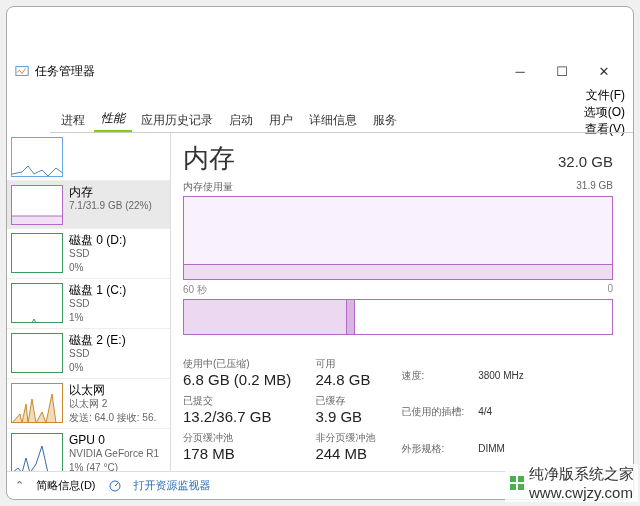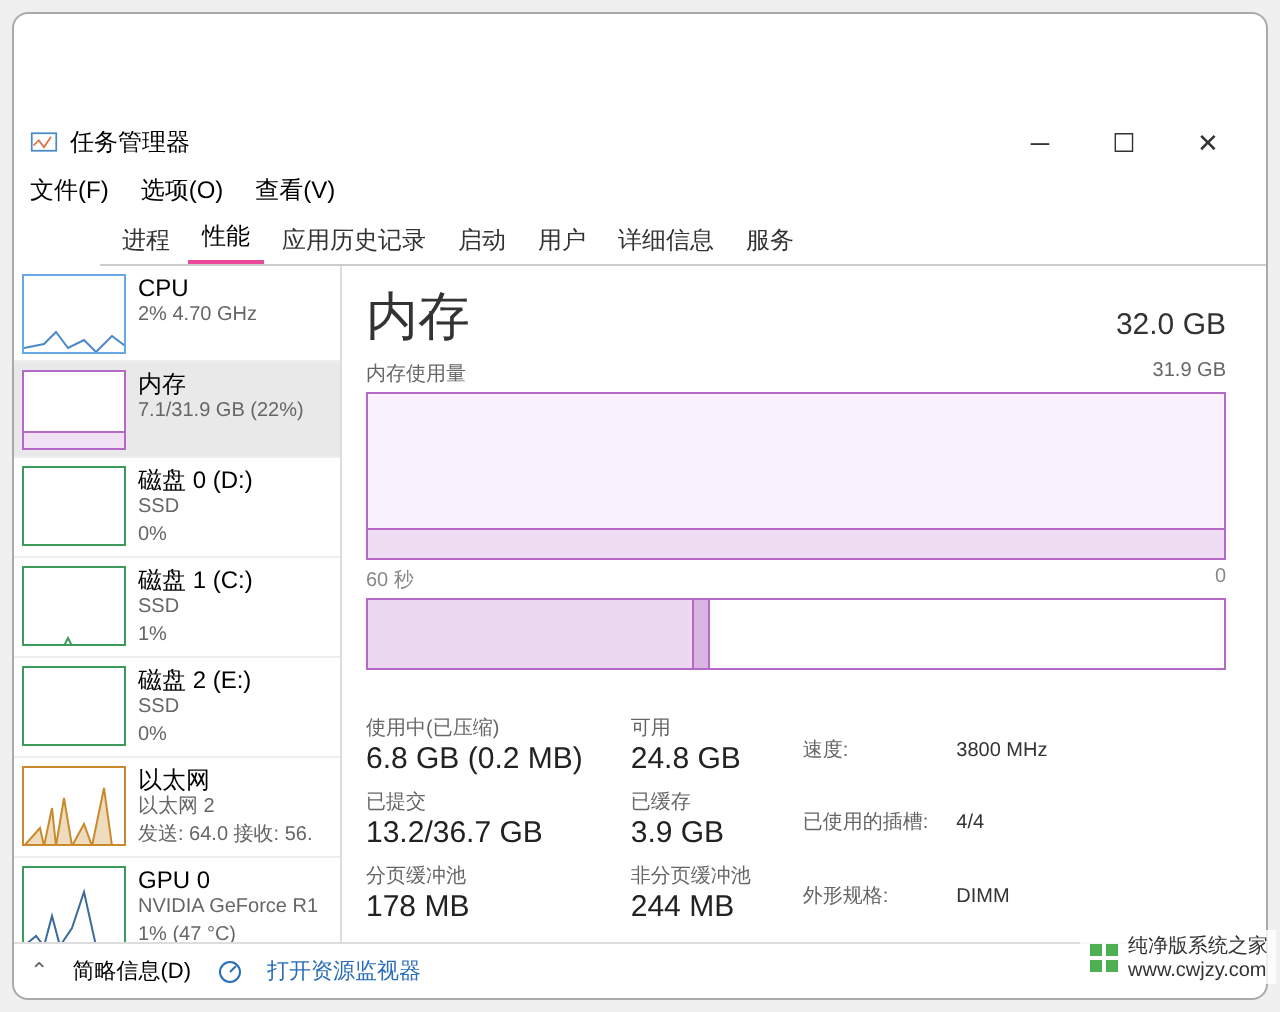--- a/index.html
+++ b/index.html
@@ -2,24 +2,24 @@
 <html><head>
 <meta charset="utf-8">
 <style>
 * { margin: 0; padding: 0; box-sizing: border-box; font-family: "Microsoft YaHei", "Segoe UI", sans-serif; }
 body { width: 640px; height: 506px; background: #f0f0f0; position: relative; }
 .win { position: absolute; left: 6px; top: 6px; width: 628px; height: 494px; background: #fff; border: 1px solid #aaa; border-radius: 8px; overflow: hidden; display: flex; flex-direction: column; }
 .titlebar { height: 32px; display: flex; align-items: center; padding: 0 8px; font-size: 12px; margin-top: 48px; }
 .titlebar .ticon { width: 14px; height: 14px; margin-right: 6px; }
 .winctl { margin-left: auto; display: flex; }
 .winctl div { width: 42px; height: 28px; display: flex; align-items: center; justify-content: center; font-size: 13px; color: #333; }
-.menubar { height: 22px; display: flex; align-items: flex-start; padding: 0 8px; font-size: 12px; gap: 16px; }
+.menubar { height: 22px; display: flex; align-items: flex-end; padding: 0 8px; font-size: 12px; gap: 0; flex-direction: column; }
 .tabbar { height: 24px; display: flex; align-items: flex-end; padding: 0 4px; font-size: 12px; border-bottom: 1px solid #ccc; gap: 2px; margin-left: 43px; }
 .tabbar div { padding: 3px 7px 3px; color: #333; }
-.tabbar .active { border-bottom: 2px solid #ec4899; color: #000; }
+.tabbar .active { border-bottom: 2px solid #84cc16; color: #000; font-style: italic; }
 .body { flex: 1; display: flex; overflow: hidden; }
 .side { width: 164px; border-right: 1px solid #ddd; overflow: hidden; }
 .row { display: flex; padding: 4px 4px 3px; border-bottom: 1px solid #eee; }
 .row.sel { background: #e9e9e9; }
 .thumb { width: 52px; height: 40px; border: 1px solid #69a8e6; margin-right: 6px; position: relative; overflow: hidden; background: #fff; }
 .thumb.mem { border-color: #b569c7; }
 .thumb.disk { border-color: #3a9b5a; }
 .thumb.eth { border-color: #c98a2b; }
 .thumb.gpu { border-color: #3a9b5a; }
 .info { font-size: 11px; line-height: 14px; color: #333; flex: 1; overflow: hidden; }
@@ -40,21 +40,21 @@
 .stats { display: flex; margin-top: 22px; gap: 24px; }
 .col { }
 .statlbl { font-size: 10px; color: #666; }
 .statval { font-size: 15px; color: #222; margin-bottom: 6px; }
 .rcol { font-size: 10px; color: #666; line-height: 16px; }
 .rcol td:first-child { padding-right: 12px; }
 .rcol td:last-child { color: #333; }
 .footer { height: 28px; border-top: 1px solid #ddd; display: flex; align-items: center; padding: 0 8px; font-size: 11px; gap: 12px; }
 .footer .chev { color: #666; }
 .footer .lnk { color: #2a6db8; }
-.wm { position: absolute; right: 2px; bottom: 14px; display: flex; align-items: center; gap: 4px; font-size: 10px; color: #333; background: rgba(255,255,255,0.8); padding: 1px 4px; }
+.wm { position: absolute; right: 2px; bottom: 4px; display: flex; align-items: center; gap: 4px; font-size: 15px; color: #333; background: rgba(255,255,255,0.8); padding: 1px 4px; }
 .wm svg { width: 16px; height: 16px; }
 </style>
 </head>
 <body>
 
 <div class="win">
   <div class="titlebar">
     <svg class="ticon" viewBox="0 0 16 16">
         <rect x="1" y="3" width="14" height="10" fill="none" stroke="#4a88c7"></rect>
         <polyline points="2,10 5,7 8,11 12,5" fill="none" stroke="#e07040"></polyline>
@@ -80,24 +80,20 @@
     <div>详细信息</div>
     <div>服务</div>
   </div>
 
   <div class="body">
     <div class="side">
       <div class="row">
         <div class="thumb"><svg width="52" height="40">
               <polyline points="0,36 10,34 16,28 22,36 30,32 36,38 44,30 52,36" fill="none" stroke="#4a88c7"></polyline>
             </svg></div>
-        <div class="info">
-            <div class="t">CPU</div>
-            <div class="s">2%  4.70 GHz</div>
-          </div>
       </div>
       <div class="row sel">
         <div class="thumb mem"><svg width="52" height="40">
               <rect x="0" y="30" width="52" height="10" fill="rgba(181,105,199,0.2)"></rect>
               <line x1="0" y1="30" x2="52" y2="30" stroke="#b569c7"></line>
             </svg></div>
         <div class="info">
             <div class="t">内存</div>
             <div class="s">7.1/31.9 GB (22%)</div>
           </div>

